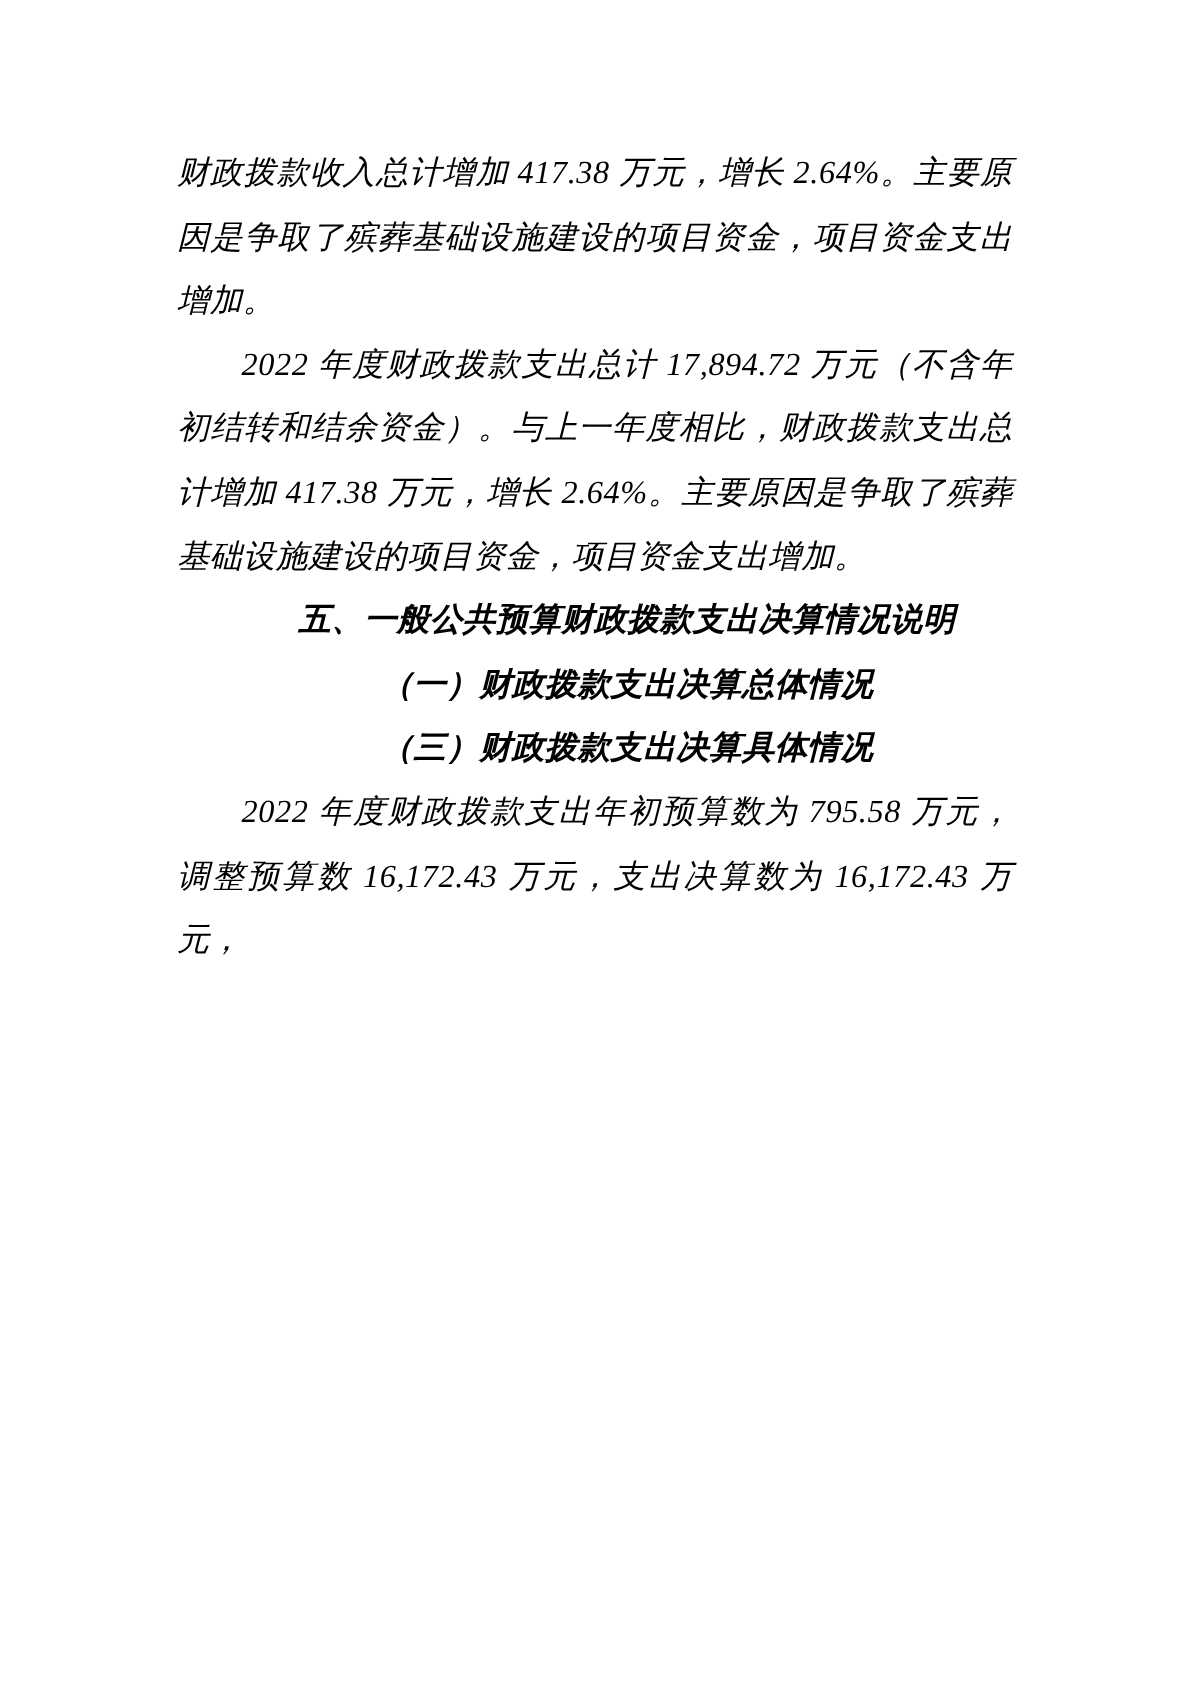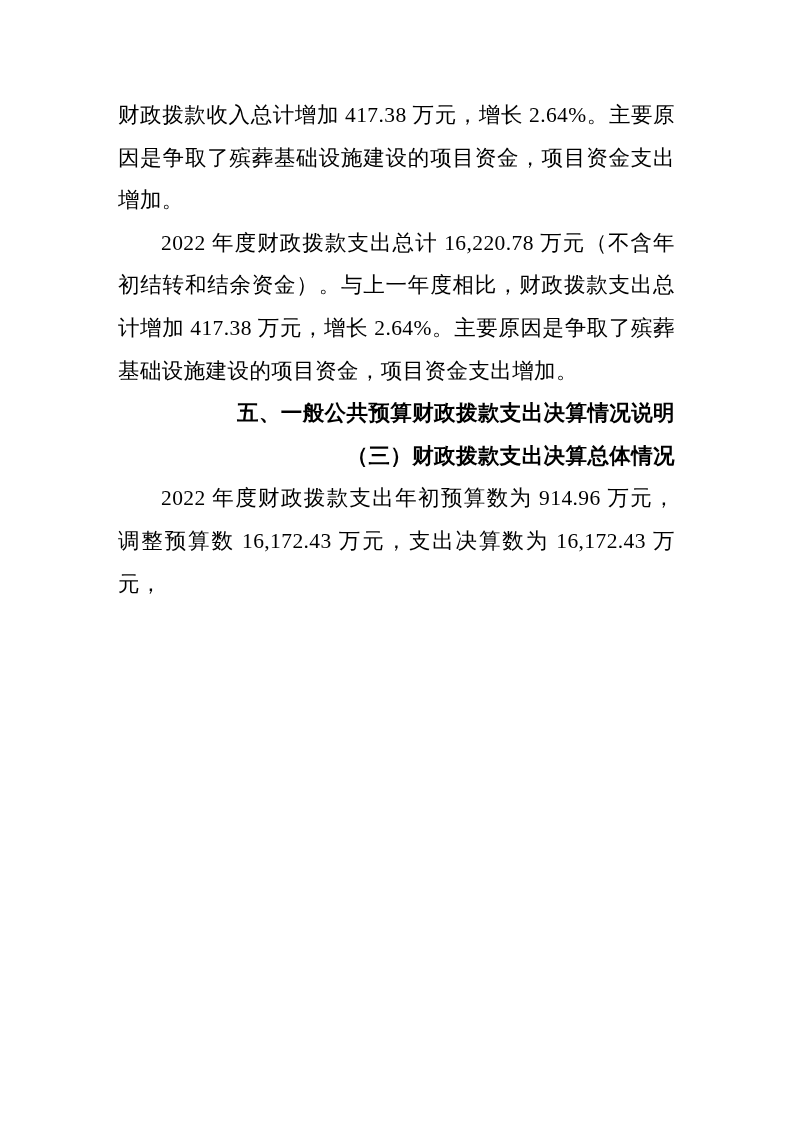--- a/index.html
+++ b/index.html
@@ -8,20 +8,21 @@
     background: #ffffff;
   }
   .page {
     position: relative;
     width: 718px;
     height: 1122px;
     background: #ffffff;
     overflow: hidden;
     font-family: "Liberation Serif", "DejaVu Serif", serif;
     color: #000000;
+    font-style: italic;
   }
   .content {
     position: absolute;
     left: 118px;
     top: 94px;
     width: 557px;
   }
   .content p,
   .content h3 {
     margin: 0;
@@ -32,27 +33,28 @@
     text-align: justify;
     letter-spacing: 0.4px;
   }
   .content p.indent {
     text-indent: 43px;
   }
   .content h3.heading {
     text-indent: 43px;
     font-family: "Liberation Sans", "DejaVu Sans", sans-serif;
     font-weight: 700;
-    text-align: right;
+    text-align: center;
   }
 </style>
 </head>
 <body>
 
 <div class="page">
   <div class="content" id="doc-content">
       <p class="">财政拨款收入总计增加 417.38 万元，增长 2.64%。主要原因是争取了殡葬基础设施建设的项目资金，项目资金支出增加。</p>
-      <p class="indent">2022 年度财政拨款支出总计 16,220.78 万元（不含年初结转和结余资金）。与上一年度相比，财政拨款支出总计增加 417.38 万元，增长 2.64%。主要原因是争取了殡葬基础设施建设的项目资金，项目资金支出增加。</p>
+      <p class="indent">2022 年度财政拨款支出总计 17,894.72 万元（不含年初结转和结余资金）。与上一年度相比，财政拨款支出总计增加 417.38 万元，增长 2.64%。主要原因是争取了殡葬基础设施建设的项目资金，项目资金支出增加。</p>
       <h3 class="heading">五、一般公共预算财政拨款支出决算情况说明</h3>
-      <h3 class="heading">（三）财政拨款支出决算总体情况</h3>
-      <p class="indent">2022 年度财政拨款支出年初预算数为 914.96 万元，调整预算数 16,172.43 万元，支出决算数为 16,172.43 万元，</p>
+      <h3 class="heading">（一）财政拨款支出决算总体情况</h3>
+      <h3 class="heading">（三）财政拨款支出决算具体情况</h3>
+      <p class="indent">2022 年度财政拨款支出年初预算数为 795.58 万元，调整预算数 16,172.43 万元，支出决算数为 16,172.43 万元，</p>
     </div>
 </div>
 
 </body></html>

